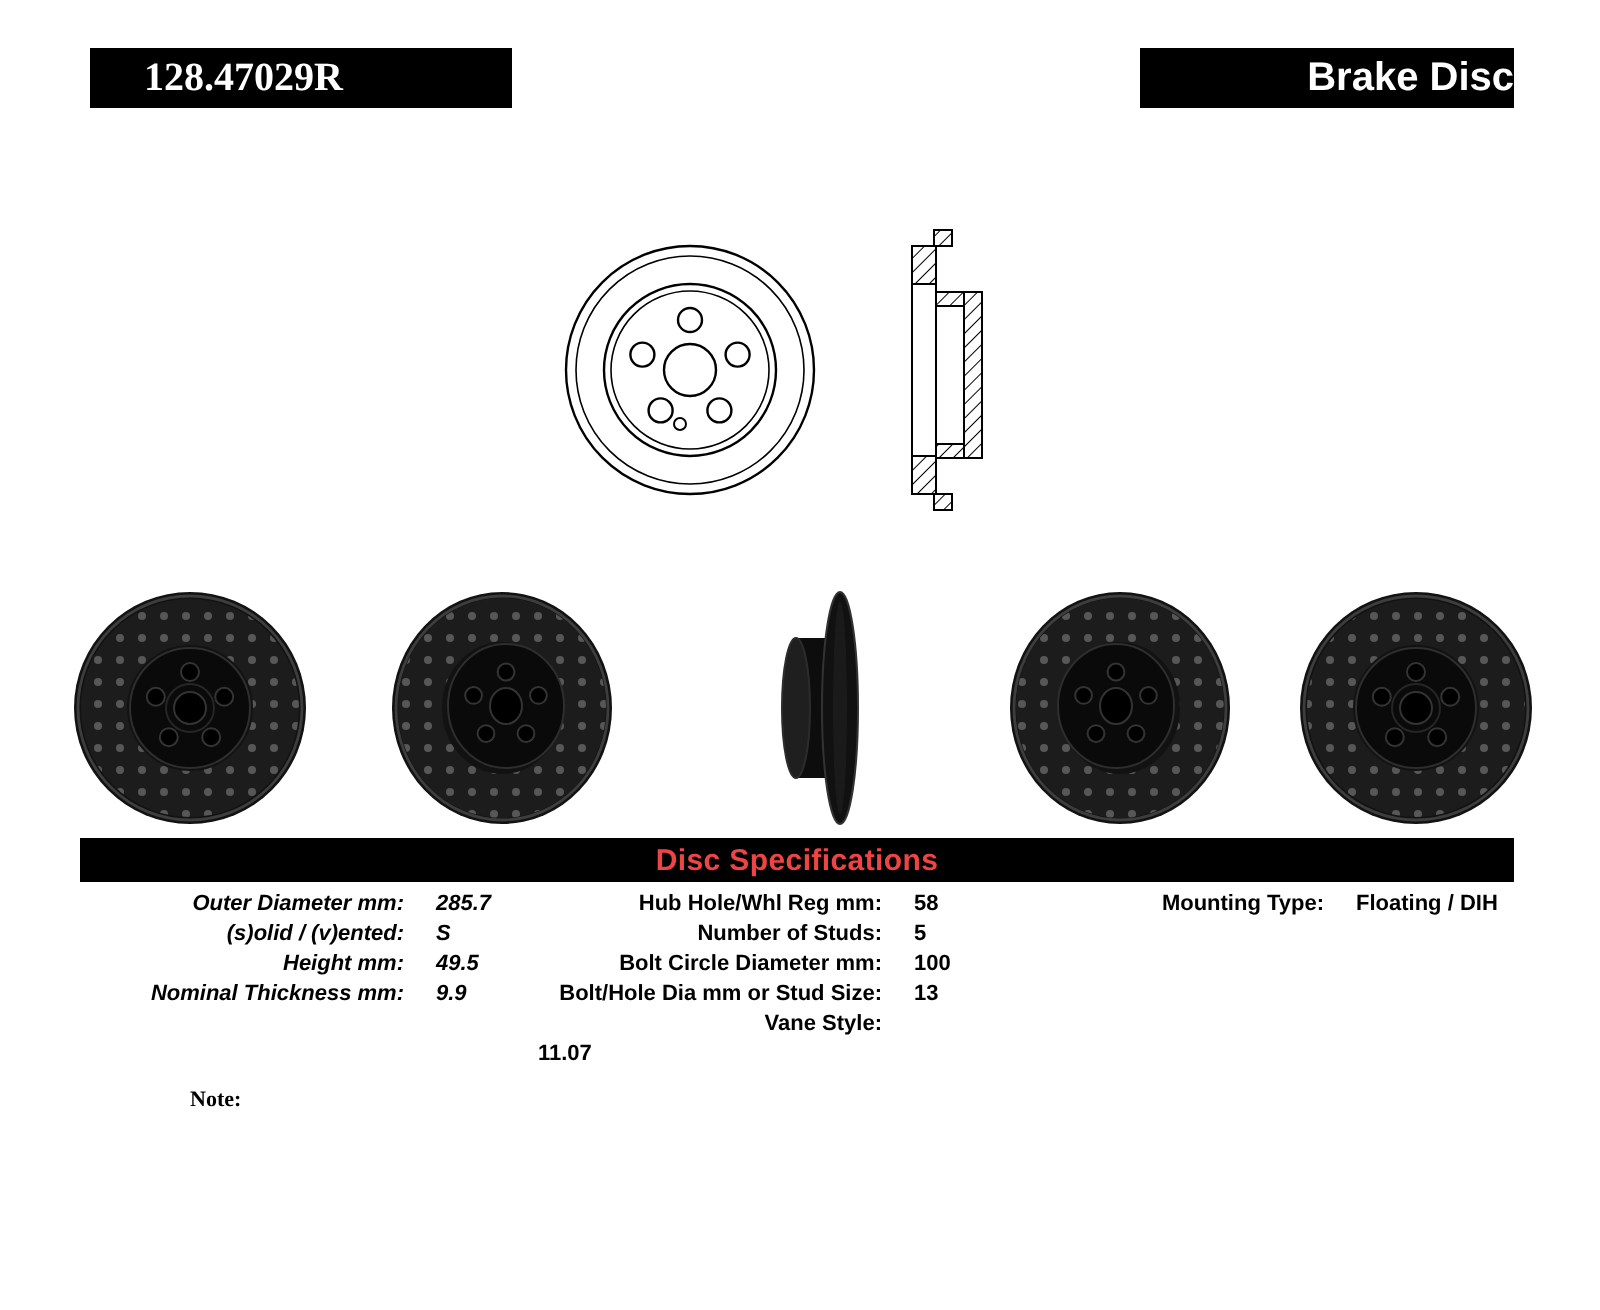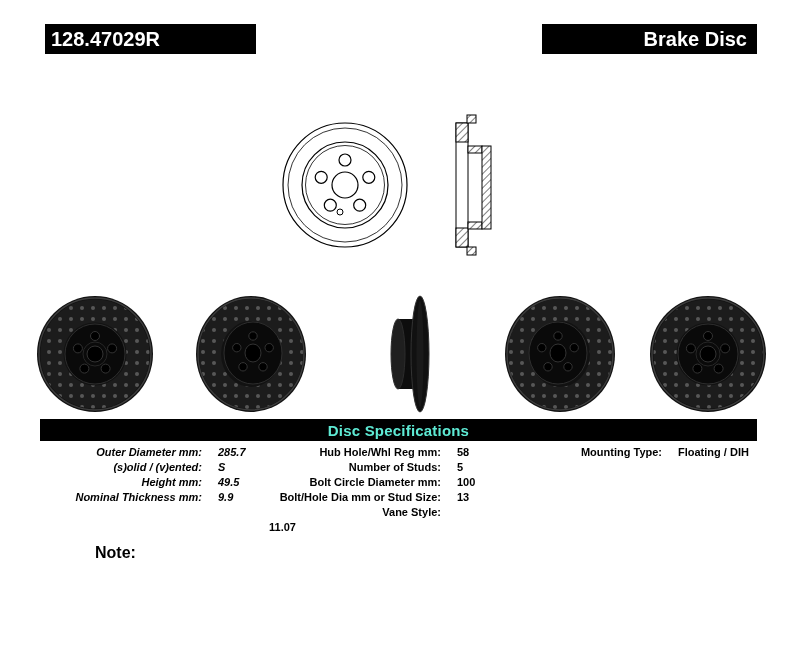--- a/index.html
+++ b/index.html
@@ -13,53 +13,53 @@
   }
   
   .header {
     position:absolute; top:24px; left:45px; width:712px; height:30px;
     display:flex; align-items:stretch;
   }
   .hbox {
     background:#000; color:#fff; font-weight:bold; font-size:20px;
     display:flex; align-items:center;
   }
-  .hbox.left  { width:211px; padding-left:6px; }
+  .hbox.left  { width:211px; padding-left:27px;font-family:Liberation Serif, serif; }
   .hspace     { flex:1; }
-  .hbox.right { width:215px; justify-content:flex-end; padding-right:10px; }
+  .hbox.right { width:187px; justify-content:flex-end; }
 
   
   .drawings { position:absolute; top:90px; left:0; width:800px; height:190px; }
   .photos   { position:absolute; top:292px; left:0; width:800px; height:126px; }
   svg { display:block; }
 
   
   .spec-title {
     position:absolute; top:419px; left:40px; width:717px; height:22px;
-    background:#000; color:#5eead4; font-weight:bold; font-size:15px;
+    background:#000; color:#ef4444; font-weight:bold; font-size:15px;
     display:flex; align-items:center; justify-content:center;
     letter-spacing:.2px;
   }
 
   
   .col { position:absolute; top:445px; font-size:11px; font-weight:bold; }
   .col-left   { left:40px;  width:235px;font-style:italic; }
   .col-middle { left:253px; width:250px; }
   .col-right  { left:542px; width:210px; }
   .srow { display:flex; line-height:15px; height:15px; white-space:nowrap; }
   .slabel { text-align:right; }
   .col-left   .slabel { flex:0 0 162px; }
   .col-middle .slabel { flex:0 0 188px; }
   .col-right  .slabel { flex:0 0 120px; }
   .svalue { margin-left:16px; text-align:left; }
 
   
   .note {
     position:absolute; top:544px; left:95px;
-    font-size:16px; font-weight:bold;
+    font-size:11px; font-weight:bold;font-family:Liberation Serif, serif;
   }
 </style>
 </head>
 <body>
 
 <div class="header">
   <div class="hbox left">128.47029R</div>
   <div class="hspace"></div>
   <div class="hbox right">Brake Disc</div>
 </div>

